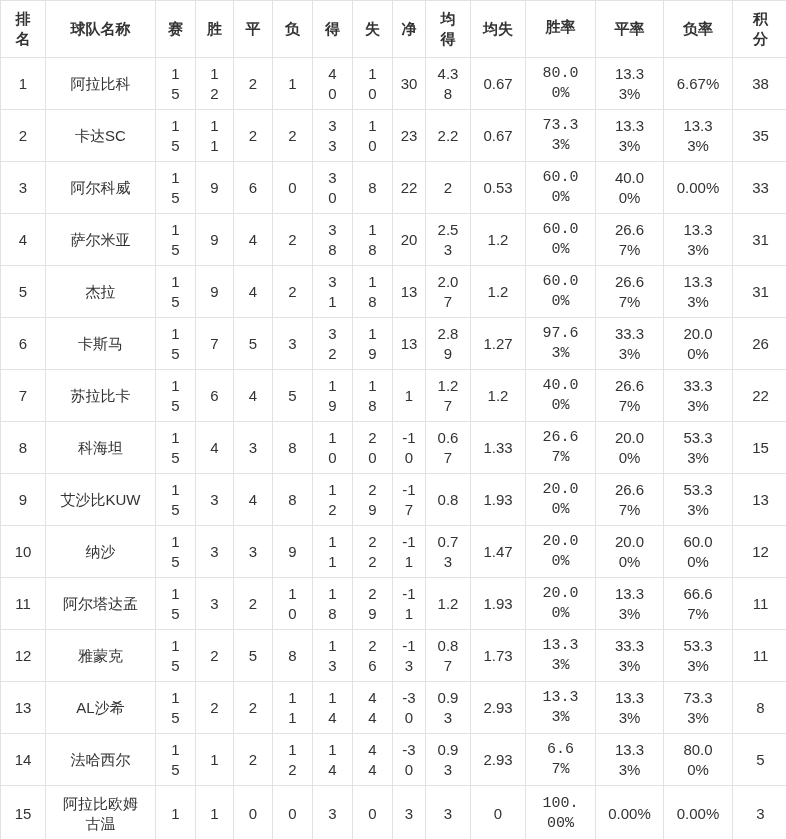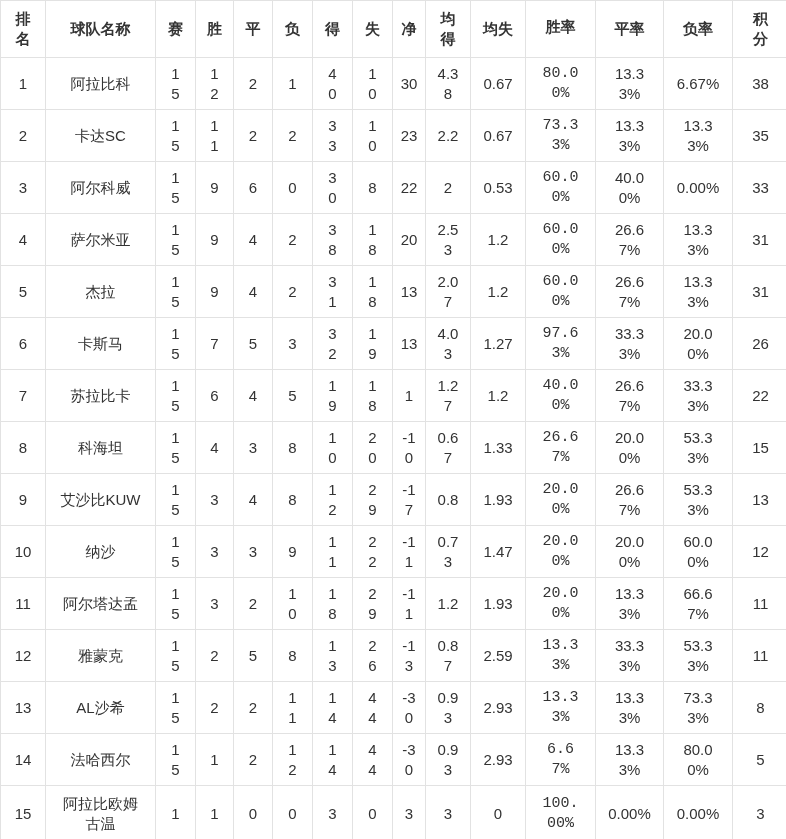--- a/index.html
+++ b/index.html
@@ -158,21 +158,21 @@
       <tr>
         <td class="col-rank">6</td>
         <td class="col-team">卡斯马</td>
         <td class="col-games">15</td>
         <td class="col-wins">7</td>
         <td class="col-draws">5</td>
         <td class="col-losses">3</td>
         <td class="col-goals_for">32</td>
         <td class="col-goals_against">19</td>
         <td class="col-goal_diff">13</td>
-        <td class="col-avg_goals_for">4.03</td>
+        <td class="col-avg_goals_for">2.89</td>
         <td class="col-avg_goals_against">1.27</td>
         <td class="col-win_rate">97.63%</td>
         <td class="col-draw_rate">33.33%</td>
         <td class="col-loss_rate">20.00%</td>
         <td class="col-points">26</td>
       </tr>
       <tr>
         <td class="col-rank">7</td>
         <td class="col-team">苏拉比卡</td>
         <td class="col-games">15</td>
@@ -261,21 +261,21 @@
         <td class="col-rank">12</td>
         <td class="col-team">雅蒙克</td>
         <td class="col-games">15</td>
         <td class="col-wins">2</td>
         <td class="col-draws">5</td>
         <td class="col-losses">8</td>
         <td class="col-goals_for">13</td>
         <td class="col-goals_against">26</td>
         <td class="col-goal_diff">-13</td>
         <td class="col-avg_goals_for">0.87</td>
-        <td class="col-avg_goals_against">2.59</td>
+        <td class="col-avg_goals_against">1.73</td>
         <td class="col-win_rate">13.33%</td>
         <td class="col-draw_rate">33.33%</td>
         <td class="col-loss_rate">53.33%</td>
         <td class="col-points">11</td>
       </tr>
       <tr>
         <td class="col-rank">13</td>
         <td class="col-team">AL沙希</td>
         <td class="col-games">15</td>
         <td class="col-wins">2</td>

